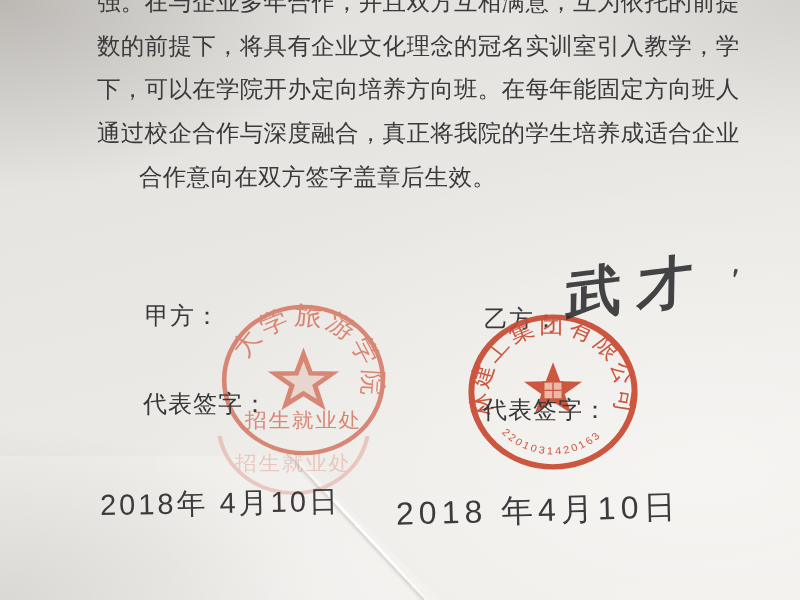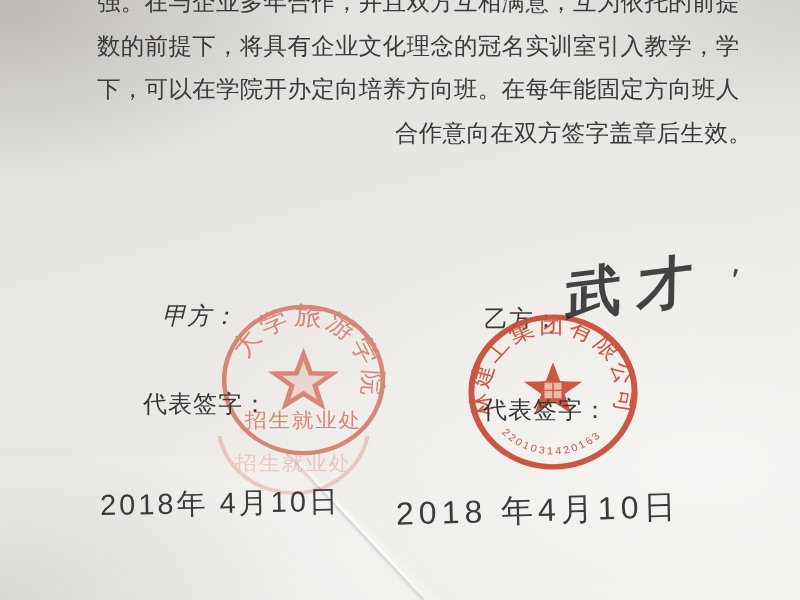--- a/index.html
+++ b/index.html
@@ -26,24 +26,24 @@
     transform: rotate(47deg); transform-origin: 0 0;
     background: linear-gradient(90deg, transparent, rgba(255,255,255,0.85) 35%, rgba(255,255,255,0.85) 70%, transparent);
     box-shadow: 0 2px 3px rgba(140,134,128,0.35);
   }
 
   .body-text {
     position:absolute; left:97px; top:-19px; width:655px;
     font-size:23.5px; line-height:43.7px; letter-spacing:0.3px;
     color:#3a3a3c; text-align:left; white-space:nowrap;
   }
-  .body-text .indent { text-indent:42px;text-align:right; }
+  .body-text .indent { text-indent:42px; }
 
   .label { position:absolute; font-size:24px; color:#38383a; letter-spacing:1px; white-space:nowrap; }
-  .party-a { left:162px; top:300px;font-style:italic; }
+  .party-a { left:145px; top:300px; }
   .party-b { left:484px; top:303px; z-index:1; }
   .rep-left { left:143px; top:388px; z-index:3; }
   .rep-right { left:483px; top:394px; z-index:3; }
 
   .seal { position:absolute; z-index:2; pointer-events:none; }
   .seal-left  { left:220px; top:303px; width:167px; height:154px; opacity:0.82; }
   .seal-ghost { left:210px; top:347px; width:167px; height:154px; opacity:0.30; }
   .seal-right { left:468px; top:314px; width:170px; height:156px; opacity:0.92; }
 
   .hand { position:absolute; z-index:4; color:#2c2c2f; font-family:"Liberation Sans","DejaVu Sans",sans-serif; white-space:nowrap; }
@@ -60,20 +60,21 @@
 
 <div class="page">
 
   <div class="fold-light"></div>
   <div class="crease-line"></div>
 
   <div class="body-text">
     <div>强。在与企业多年合作，并且双方互相满意，互为依托的前提</div>
     <div>数的前提下，将具有企业文化理念的冠名实训室引入教学，学</div>
     <div>下，可以在学院开办定向培养方向班。在每年能固定方向班人</div>
+    <div>通过校企合作与深度融合，真正将我院的学生培养成适合企业</div>
     <div class="indent">合作意向在双方签字盖章后生效。</div>
   </div>
 
   <div class="label party-a">甲方：</div>
   <div class="label party-b">乙方：</div>
   <div class="label rep-left">代表签字：</div>
   <div class="label rep-right">代表签字：</div>
 
   <svg class="seal seal-ghost" viewBox="0 0 200 200" preserveAspectRatio="none">
     <path d="M 11.4,115.6 A 90,90 0 0 0 188.6,115.6" fill="none" stroke="#d4705c" stroke-width="5"></path>

